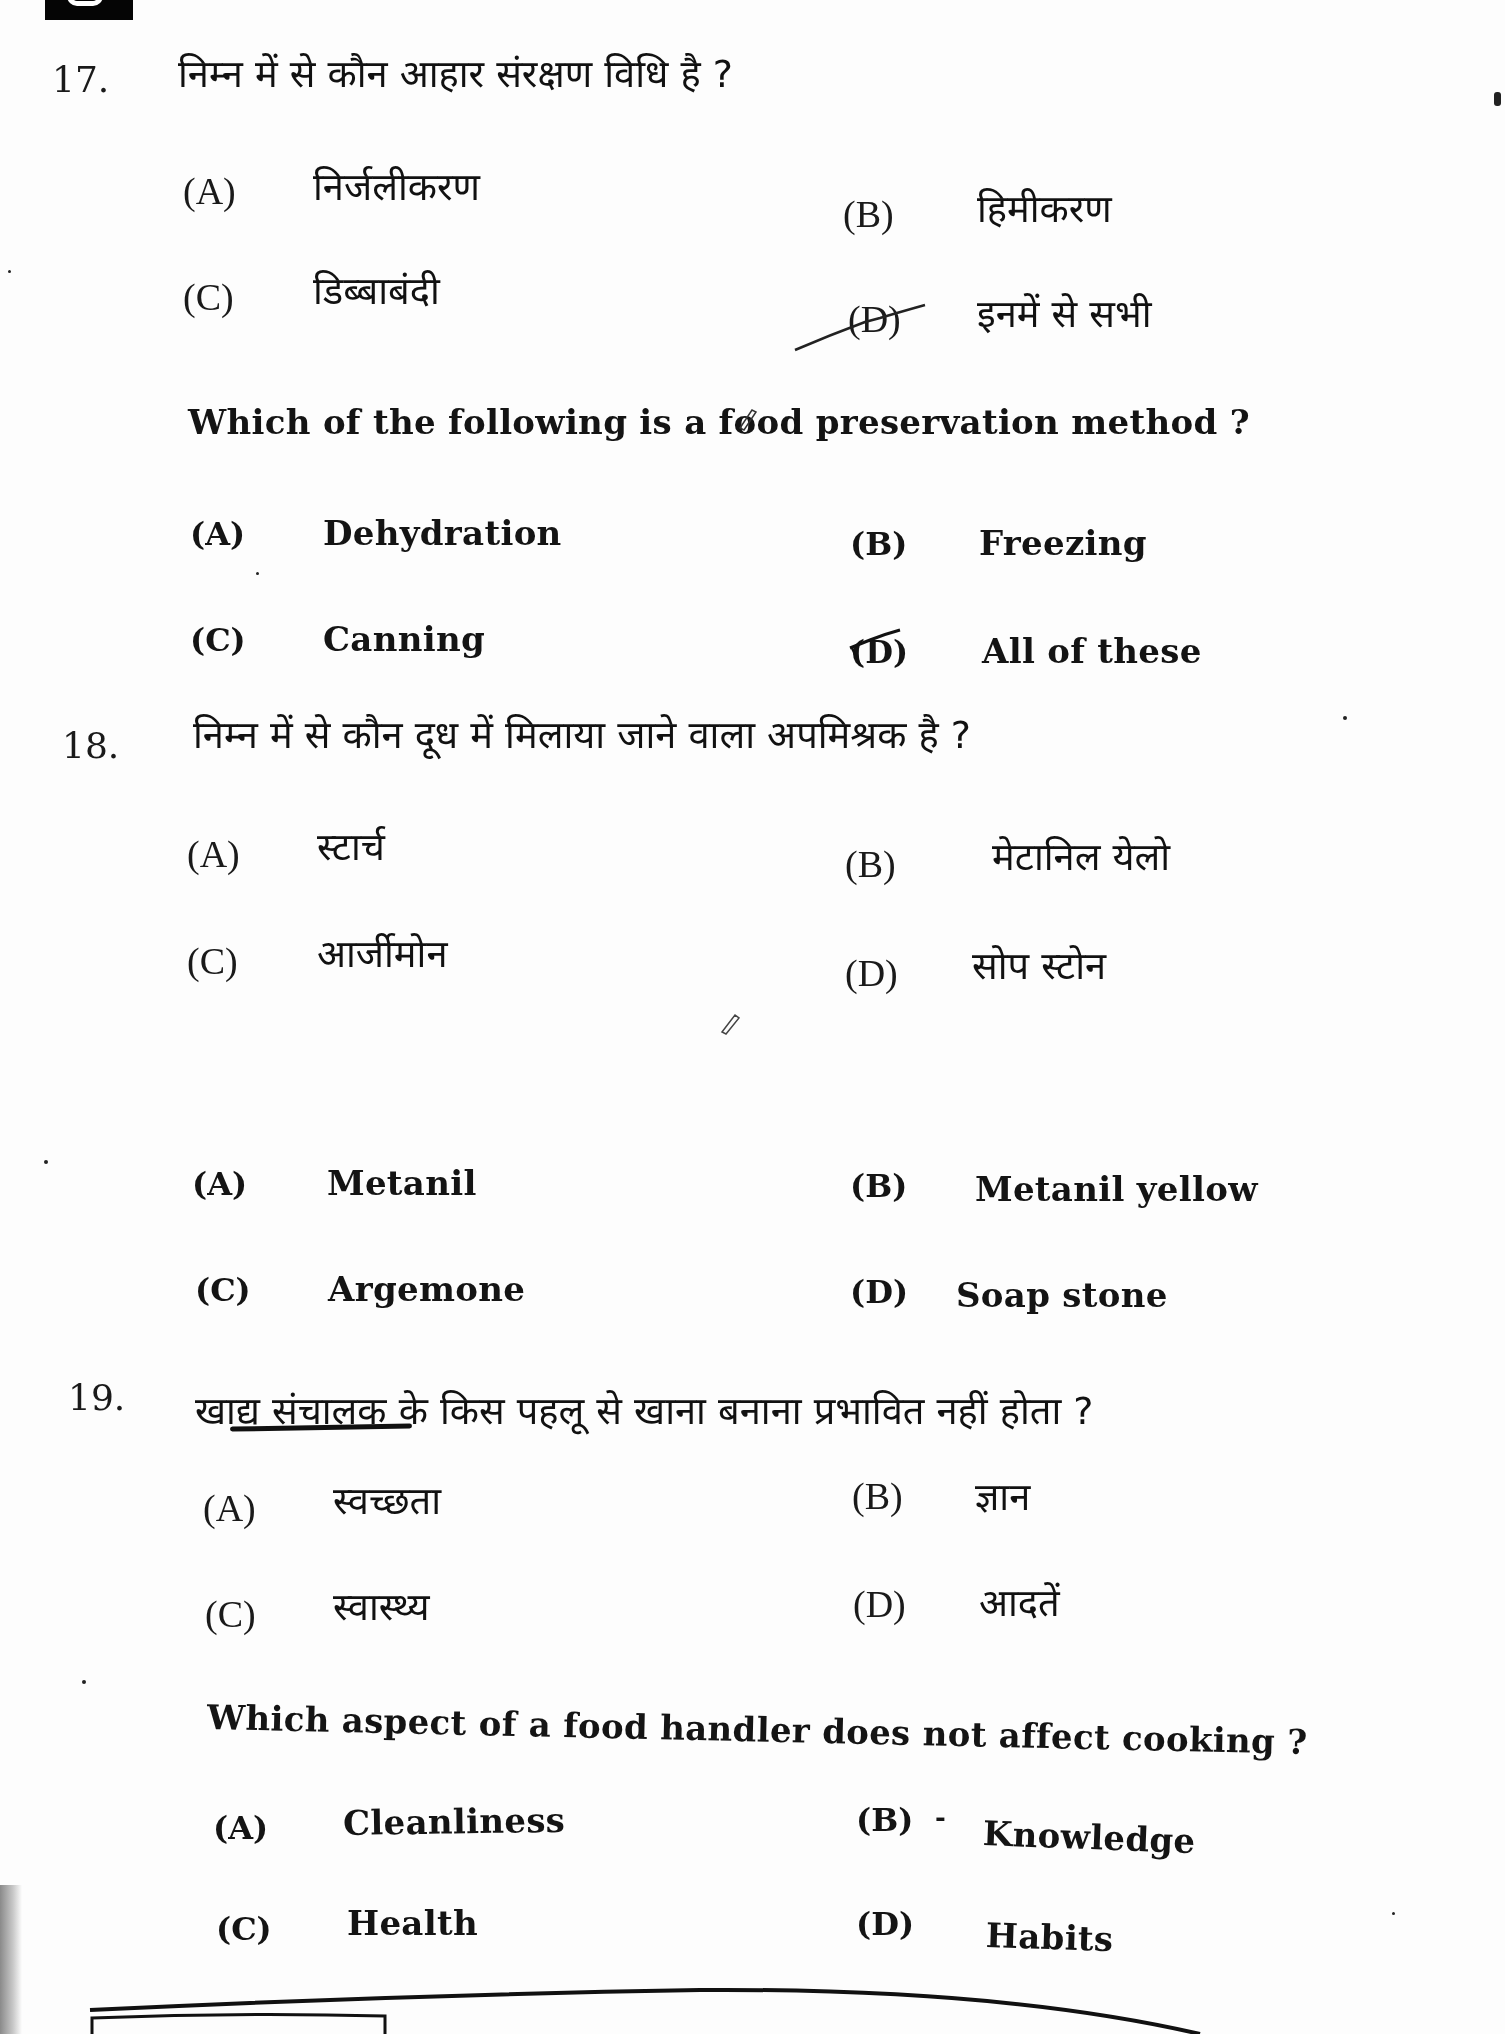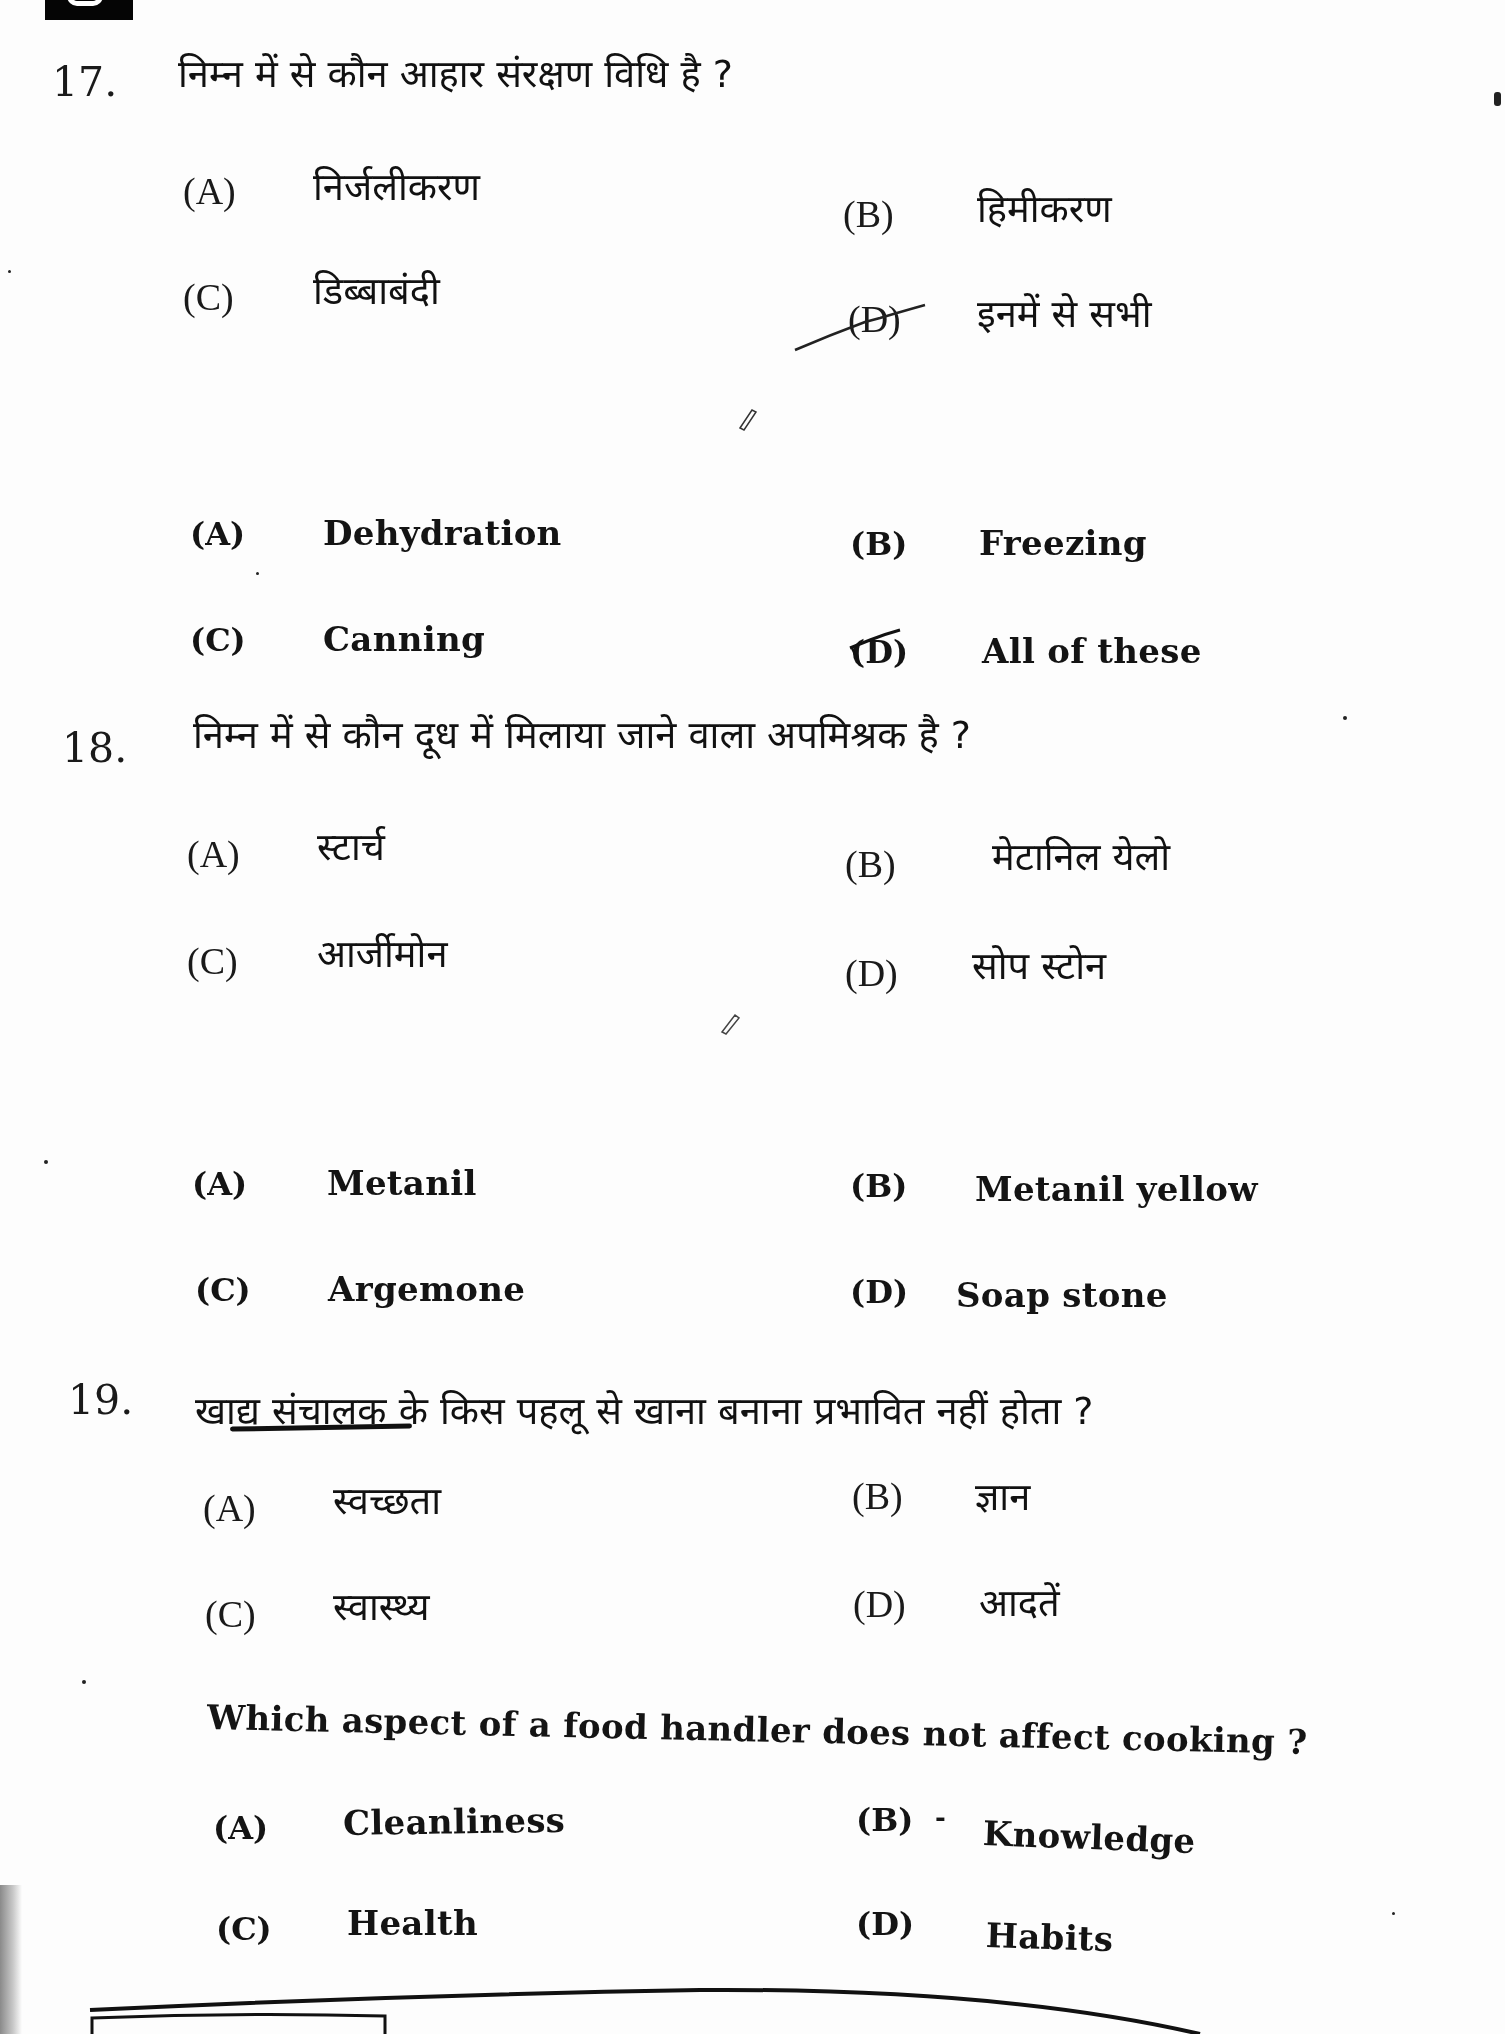--- a/index.html
+++ b/index.html
@@ -1,19 +1,19 @@
 <!DOCTYPE html>
 <html><head>
 <meta charset="utf-8">
 <style>
   html, body { margin: 0; padding: 0; background: #ffffff; }
   body { width: 1505px; height: 2034px; position: relative; overflow: hidden; color: #111; }
   .page { position: absolute; left: 0; top: 0; width: 1505px; height: 2034px; background: #fdfdfd; }
   .abs { position: absolute; white-space: nowrap; line-height: 1; }
-  .qnum { font-family: "DejaVu Serif", serif; font-size: 41px; color: #1a1a1a; }
+  .qnum { font-family: "DejaVu Serif", serif; font-size: 36px; color: #1a1a1a; }
   .hi { font-family: "DejaVu Sans", sans-serif; font-size: 38px; color: #111; letter-spacing: 0px; }
   .lbl-hi { font-family: "Liberation Serif", serif; font-size: 38px; color: #1a1a1a; }
   .en { font-family: "DejaVu Serif", serif; font-size: 34px; font-weight: bold; color: #141414; letter-spacing: 0.3px; }
   .lbl-en { font-family: "DejaVu Serif", serif; font-size: 32px; font-weight: bold; color: #141414; }
   .corner-box { position: absolute; left: 45px; top: 0; width: 88px; height: 20px; background: #050505; }
   .corner-box span { position: absolute; left: 22px; top: -14px; width: 36px; height: 20px; border: 5px solid #fff; border-top: none; border-radius: 0 0 10px 10px; box-sizing: border-box; }
   .underline-mark { position: absolute; left: 230px; top: 1425px; width: 182px; height: 5px; background: #111; border-radius: 3px; transform: rotate(-1deg); }
   .speck { position: absolute; background: #222; border-radius: 50%; }
   .smudge { position: absolute; left: 0; top: 1885px; width: 22px; height: 149px; background: linear-gradient(90deg, #8a8a8a, #c9c9c9 60%, rgba(255,255,255,0)); }
   svg.overlay { position: absolute; left: 0; top: 0; }
@@ -32,20 +32,21 @@
 
   <div class="abs lbl-hi" style="left:183px; top:172px;">(A)</div>
   <div class="abs hi" style="left:313px; top:168px;">निर्जलीकरण</div>
   <div class="abs lbl-hi" style="left:843px; top:195px;">(B)</div>
   <div class="abs hi" style="left:977px; top:190px;">हिमीकरण</div>
   <div class="abs lbl-hi" style="left:183px; top:278px;">(C)</div>
   <div class="abs hi" style="left:313px; top:272px;">डिब्बाबंदी</div>
   <div class="abs lbl-hi" style="left:848px; top:300px;">(D)</div>
   <div class="abs hi" style="left:977px; top:295px;">इनमें से सभी</div>
 
+  <div class="abs en" style="left:188px; top:405px;">Which of the following is a food preservation method ?</div>
 
   <div class="abs lbl-en" style="left:190px; top:518px;">(A)</div>
   <div class="abs en" style="left:323px; top:516px;">Dehydration</div>
   <div class="abs lbl-en" style="left:850px; top:528px;">(B)</div>
   <div class="abs en" style="left:979px; top:526px;">Freezing</div>
   <div class="abs lbl-en" style="left:190px; top:624px;">(C)</div>
   <div class="abs en" style="left:323px; top:622px;">Canning</div>
   <div class="abs lbl-en" style="left:850px; top:636px;">(D)</div>
   <div class="abs en" style="left:982px; top:634px;">All of these</div>
 

